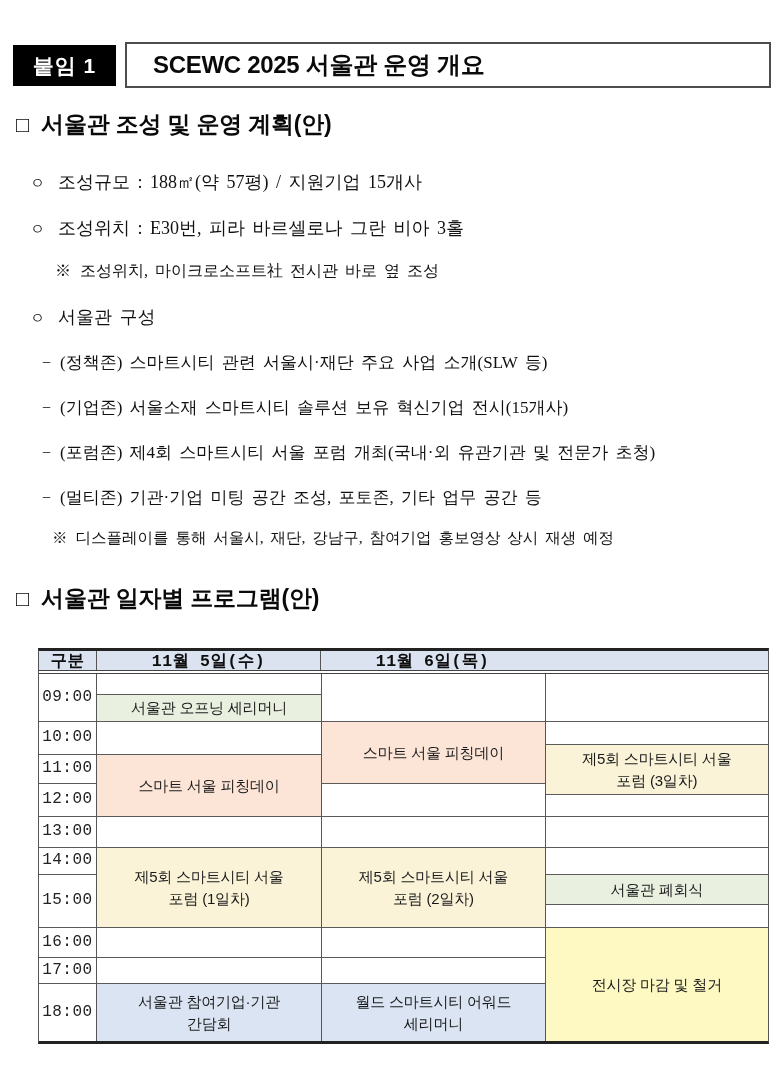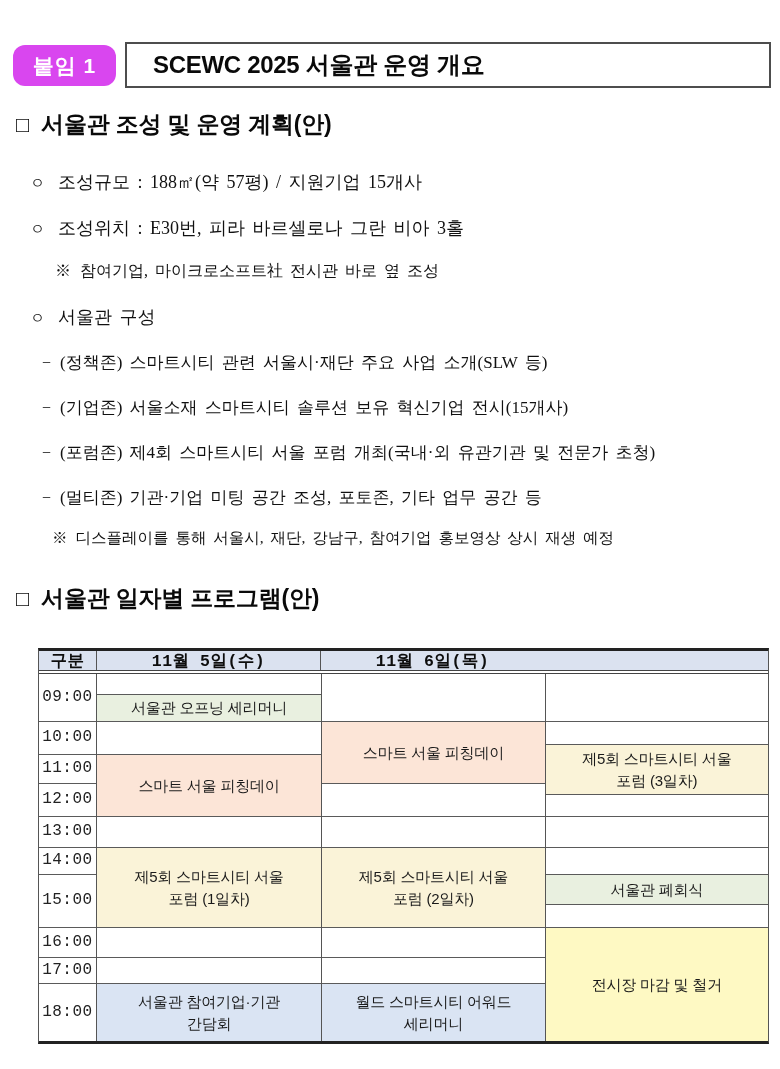--- a/index.html
+++ b/index.html
@@ -79,40 +79,40 @@
   }
   
   .h20{height:20px}.h22{height:22px}.h23{height:23px}.h26{height:26px}
   .h27{height:27px}.h29{height:29px}.h30{height:30px}.h31{height:31px}
   .h33{height:33px}.h47{height:47px}.h50{height:50px}.h53{height:53px}
   .h58{height:58px}.h62{height:62px}.h80{height:80px}.h114{height:114px}
 </style>
 </head>
 <body>
 
-<div class="abs badge" style="background-color: #d946ef; border-radius: 12px;">붙임 1</div>
+<div class="abs badge" style="background-color: #000000;">붙임 1</div>
 <div class="abs title-box">
   <span class="t">SCEWC 2025 서울관 운영 개요</span>
 </div>
 
 <div class="abs h1" style="top:109px">
   <span class="sq">□</span><span>서울관 조성 및 운영 계획(안)</span>
 </div>
 
 <div class="abs item lv1" style="top:170px">
   <span class="mk">ㅇ</span>
   <span>조성규모 : 188㎡(약 57평) / 지원기업 15개사</span>
 </div>
 <div class="abs item lv1" style="top:216px">
   <span class="mk">ㅇ</span>
   <span>조성위치 : E30번, 피라 바르셀로나 그란 비아 3홀</span>
 </div>
 <div class="abs item note" style="top:261px">
   <span class="mk">※</span>
-  <span>참여기업, 마이크로소프트社 전시관 바로 옆 조성</span>
+  <span>조성위치, 마이크로소프트社 전시관 바로 옆 조성</span>
 </div>
 <div class="abs item lv1" style="top:305px">
   <span class="mk">ㅇ</span>
   <span>서울관 구성</span>
 </div>
 <div class="abs item lv2" style="top:351px">
   <span class="mk">−</span>
   <span>(정책존) 스마트시티 관련 서울시·재단 주요 사업 소개(SLW 등)</span>
 </div>
 <div class="abs item lv2" style="top:396px">

